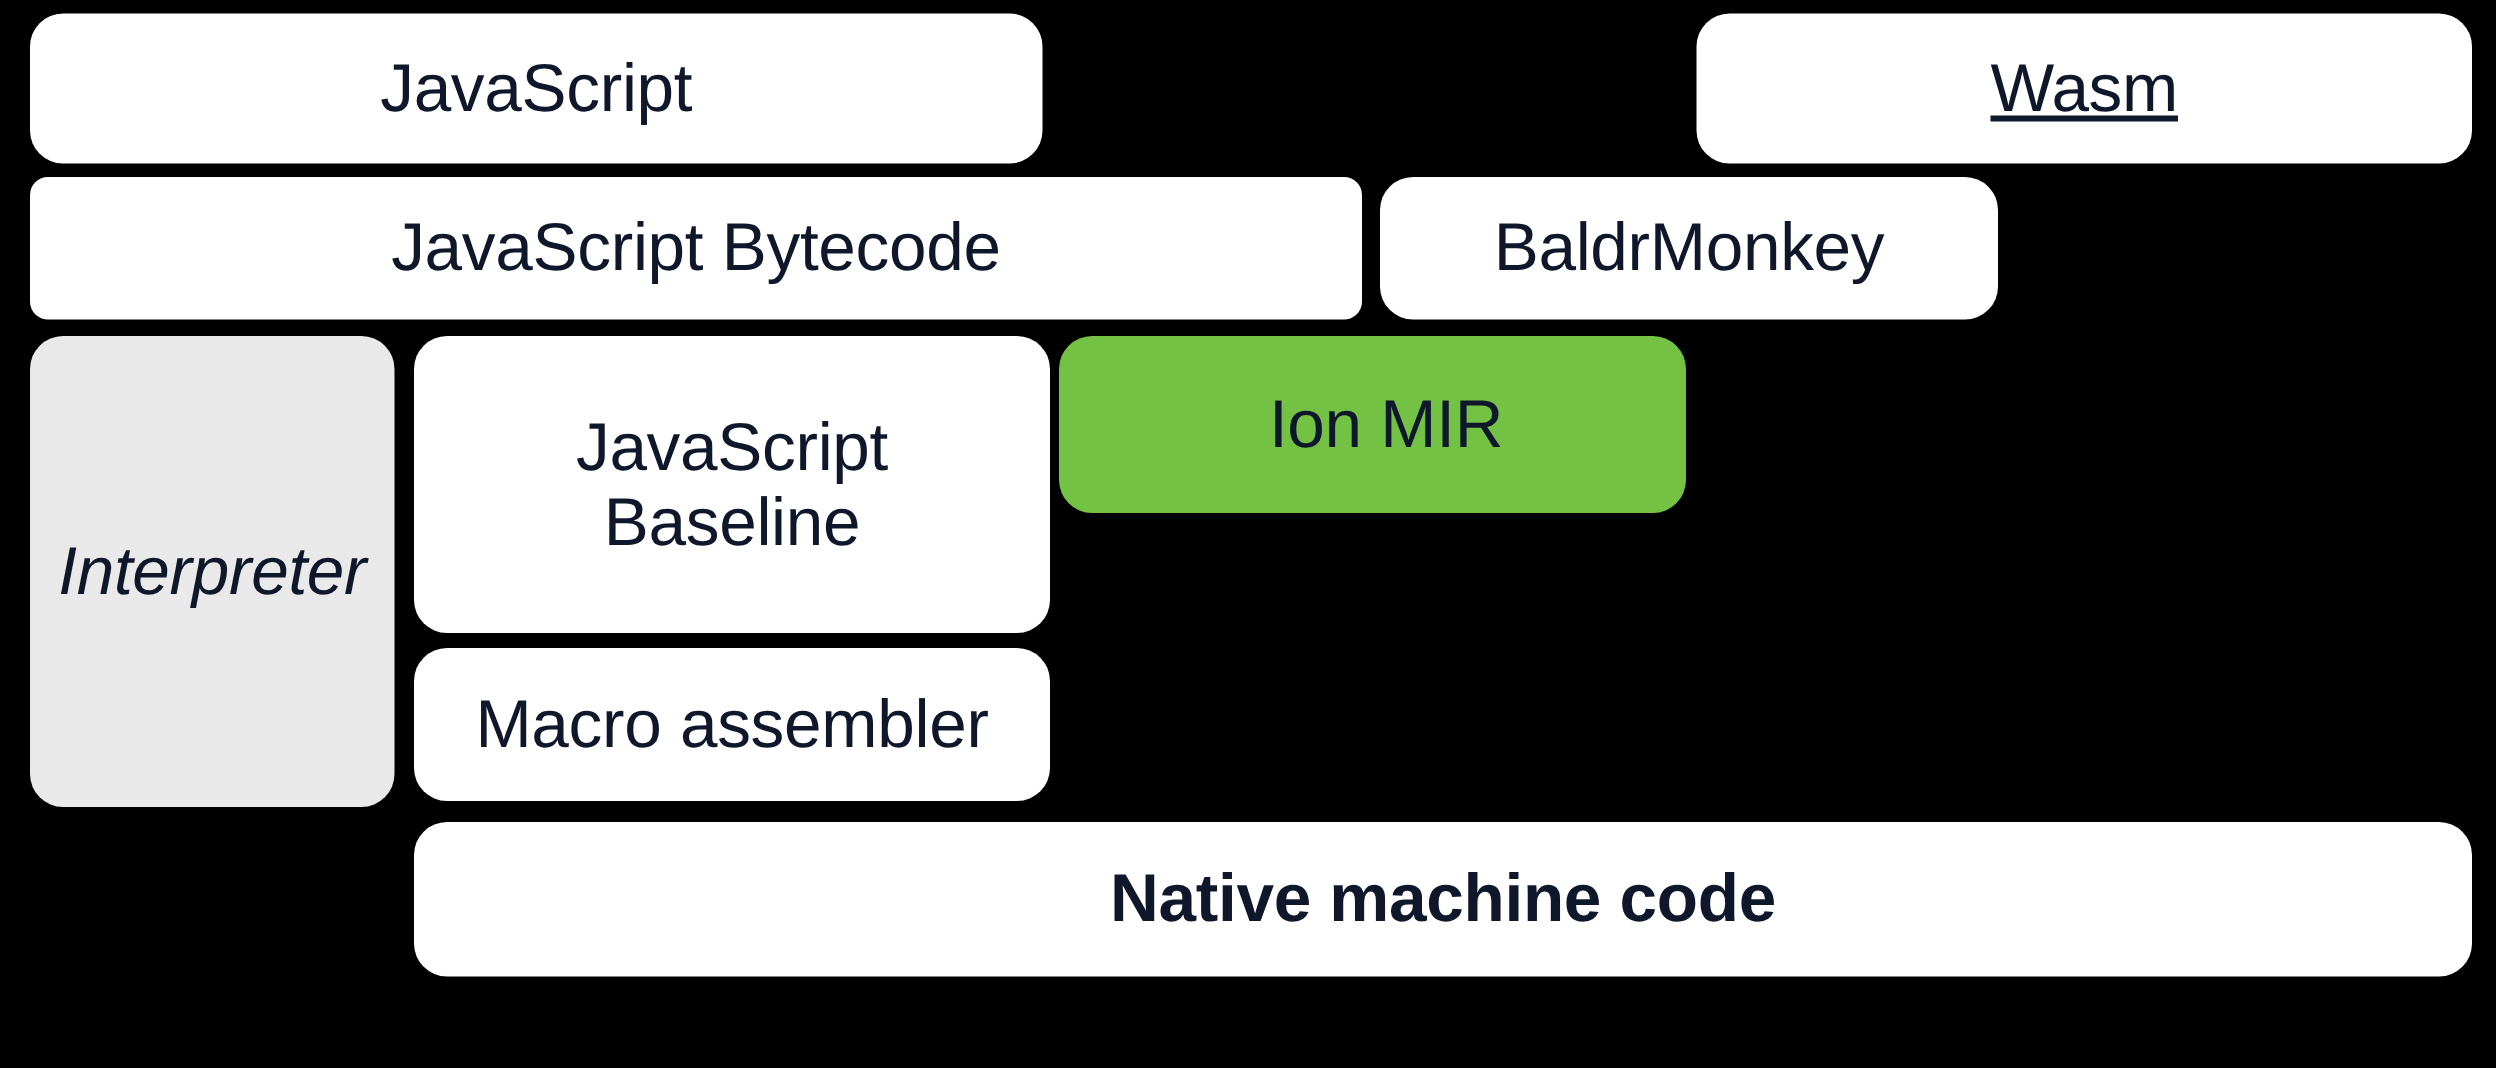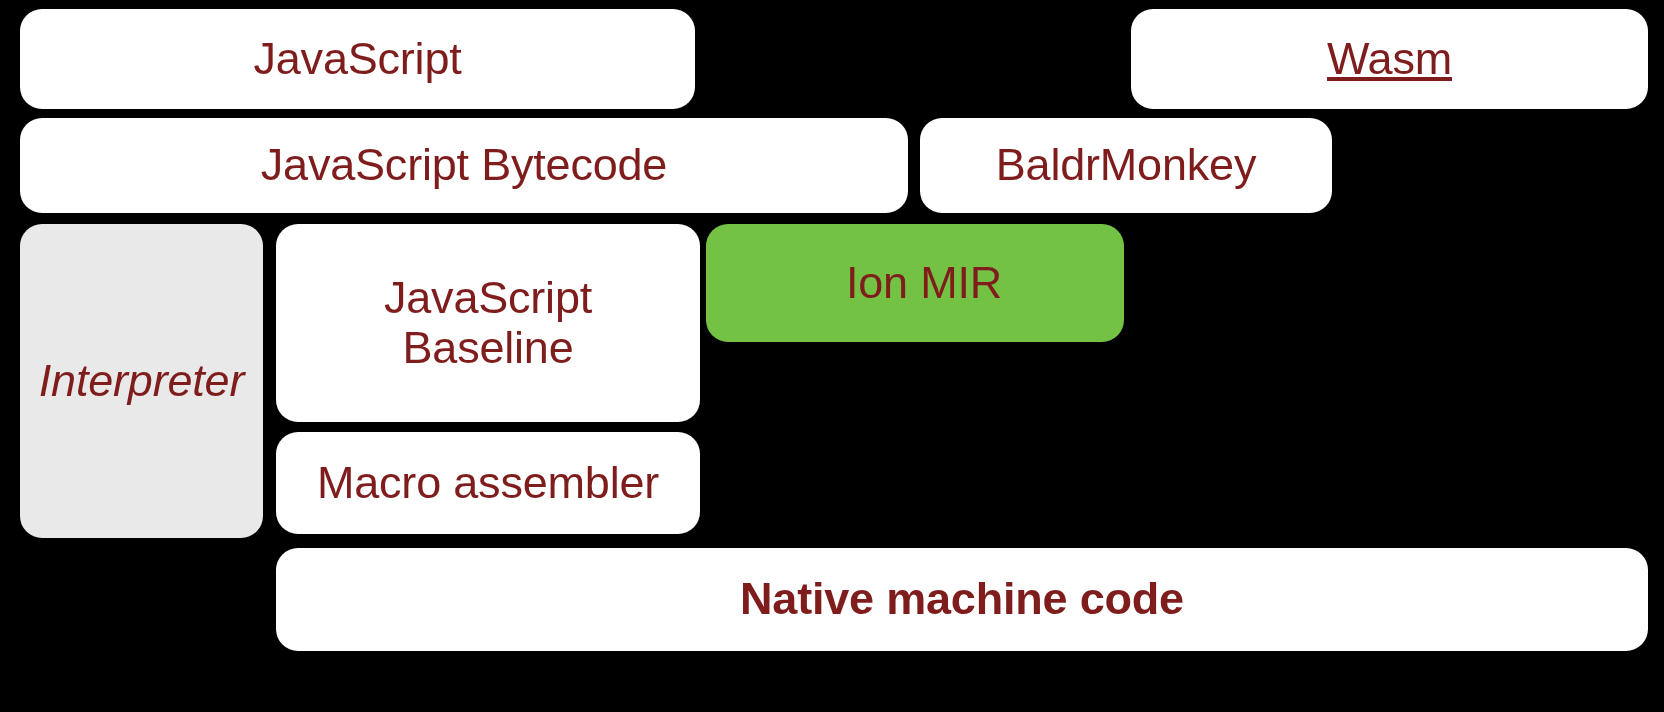--- a/index.html
+++ b/index.html
@@ -20,21 +20,21 @@
     background: #000000;
   }
   .box {
     position: absolute;
     box-sizing: border-box;
     display: flex;
     align-items: center;
     justify-content: center;
     text-align: center;
     border-radius: 22px;
-    color: #7f1d1d;
+    color: #0f172a;
     font-size: 45px;
     line-height: 1.12;
     font-weight: 400;
     letter-spacing: -0.2px;
     white-space: pre-line;
     padding: 0 10px;
   }
   .fill-white  { background: #ffffff; }
   .fill-gray   { background: #e9e9e9; font-style: italic; }
   .fill-green  { background: #74c243; }
@@ -43,21 +43,21 @@
 </head>
 <body>
 
 <div id="stack">
 
   <div class="box fill-white" style="left:20px;  top:9px;   width:675px; height:100px;">JavaScript</div>
 
 
   <div class="box fill-white" style="left:1131px;top:9px;   width:517px; height:100px;text-decoration:underline;">Wasm</div>
 
-  <div class="box fill-white" style="left:20px;  top:118px; width:888px; height:95px;">JavaScript Bytecode</div>
+  <div class="box fill-white" style="left:20px;  top:118px; width:888px; height:95px;border-radius:12px;">JavaScript Bytecode</div>
 
   <div class="box fill-white" style="left:920px; top:118px; width:412px; height:95px;">BaldrMonkey</div>
 
   <div class="box fill-gray" style="left:20px;  top:224px; width:243px; height:314px;">Interpreter</div>
 
   <div class="box fill-white" style="left:276px; top:224px; width:424px; height:198px;">JavaScript
 Baseline</div>
 
   <div class="box fill-white" style="left:276px; top:432px; width:424px; height:102px;text-align:center;">Macro assembler</div>
 

